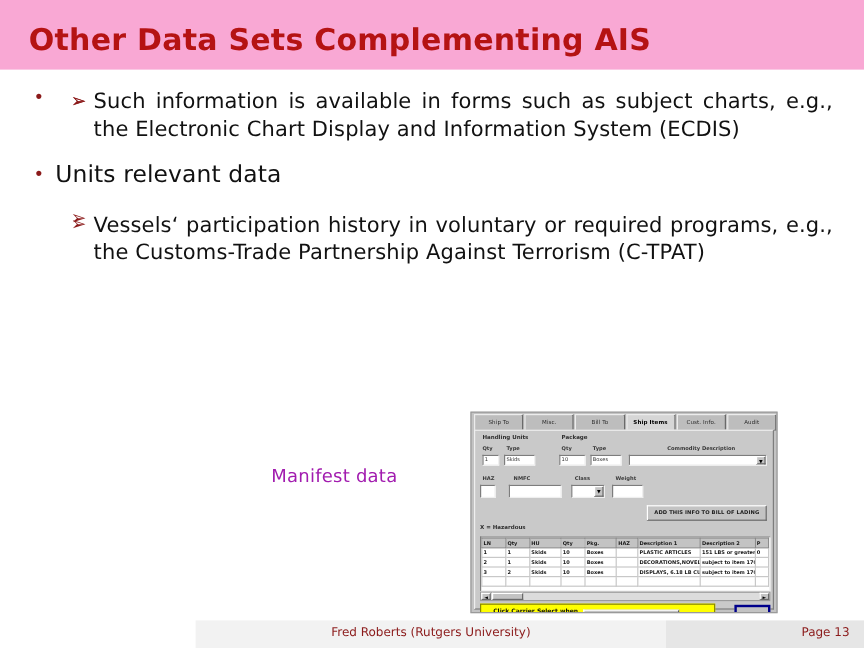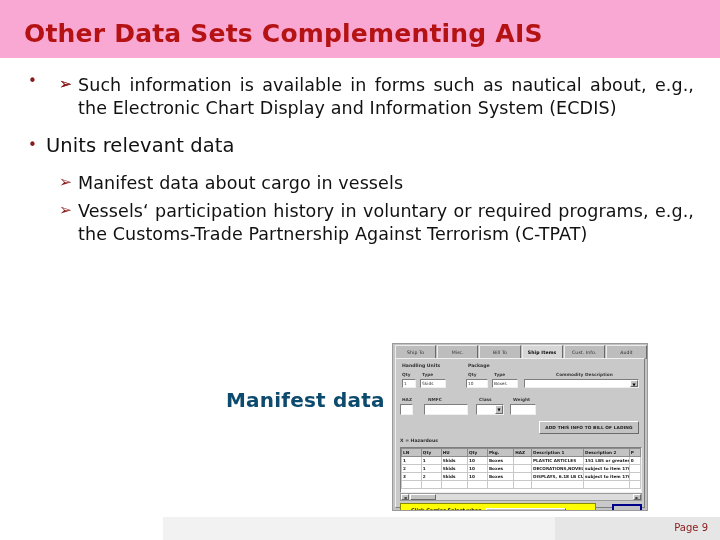--- a/index.html
+++ b/index.html
@@ -85,23 +85,23 @@
   .sp-b { height: 5px; }
   .sp-c { height: 14px; }
   .sp-d { height: 14px; }
 
   
   #manifest-caption {
     position: absolute;
     left: 226px;
     top: 388px;
     font-family: "DejaVu Sans", sans-serif;
-    font-size: 20px;
-    font-weight: bold;
-    color: #0c4a6e;
+    font-size: 15px;
+    font-weight: normal;
+    color: #a21caf;
     letter-spacing: 0.2px;
   }
 
   
   #manifest-app {
     position: absolute;
     left: 392px;
     top: 343px;
     width: 256px;
     height: 168px;
@@ -396,35 +396,34 @@
   </div>
 
   <div class="sp-b"></div>
 
   <div class="lvl2">
     <span class="arrow">➢</span>
   </div>
 
   <div class="lvl2">
     <span class="arrow">➢</span>
-    <span>Such  information  is  available  in  forms  such  as  nautical  about,  e.g.,  the  Electronic  Chart  Display  and  Information  System  (ECDIS)</span>
+    <span>Such  information  is  available  in  forms  such  as  subject  charts,  e.g.,  the  Electronic  Chart  Display  and  Information  System  (ECDIS)</span>
   </div>
 
   <div class="sp-c"></div>
 
   <div class="lvl1">
     <span class="bullet">•</span>
     <span>Units  relevant  data</span>
   </div>
 
   <div class="sp-d"></div>
 
   <div class="lvl2">
     <span class="arrow">➢</span>
-    <span>Manifest  data  about  cargo  in  vessels</span>
   </div>
 
   <div class="sp-b"></div>
 
   <div class="lvl2">
     <span class="arrow">➢</span>
     <span>Vessels‘  participation  history  in  voluntary  or  required  programs,  e.g.,  the  Customs-Trade  Partnership Against Terrorism (C-TPAT)</span>
   </div>
 
 </div>
@@ -556,14 +555,15 @@
       </div>
       <div id="quit-btn">QUIT</div>
     </div>
 
   </div>
 </div>
 
 <div id="slide-footer">
   <div id="footer-band-left"></div>
   <div id="footer-band-right"></div>
-  <div id="footer-page">Page 9</div>
+  <div id="footer-author">Fred Roberts (Rutgers University)</div>
+  <div id="footer-page">Page 13</div>
 </div>
 
 </body></html>

